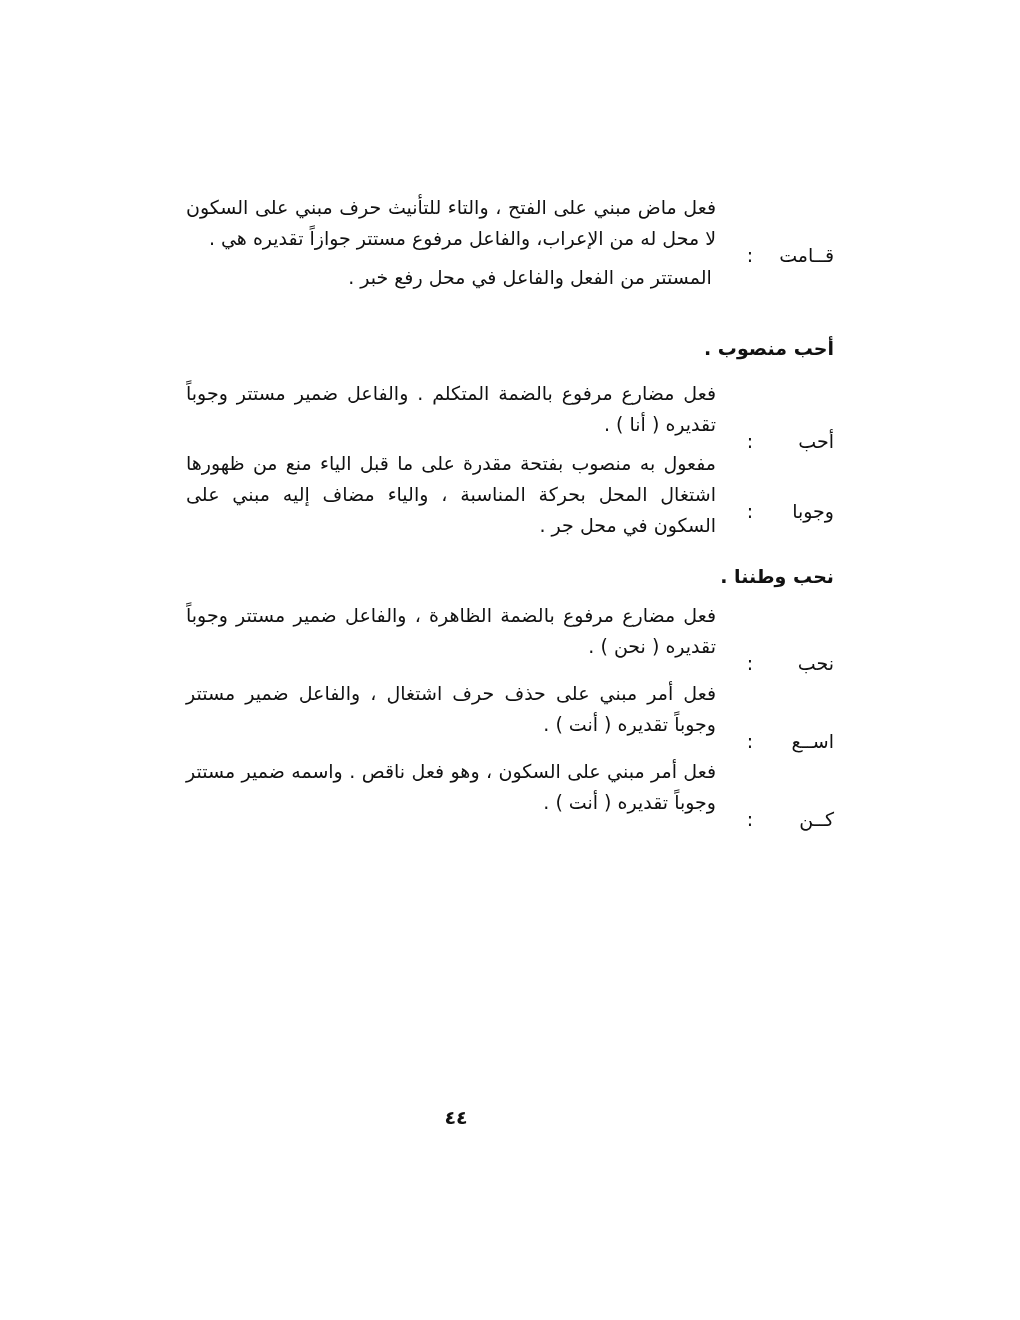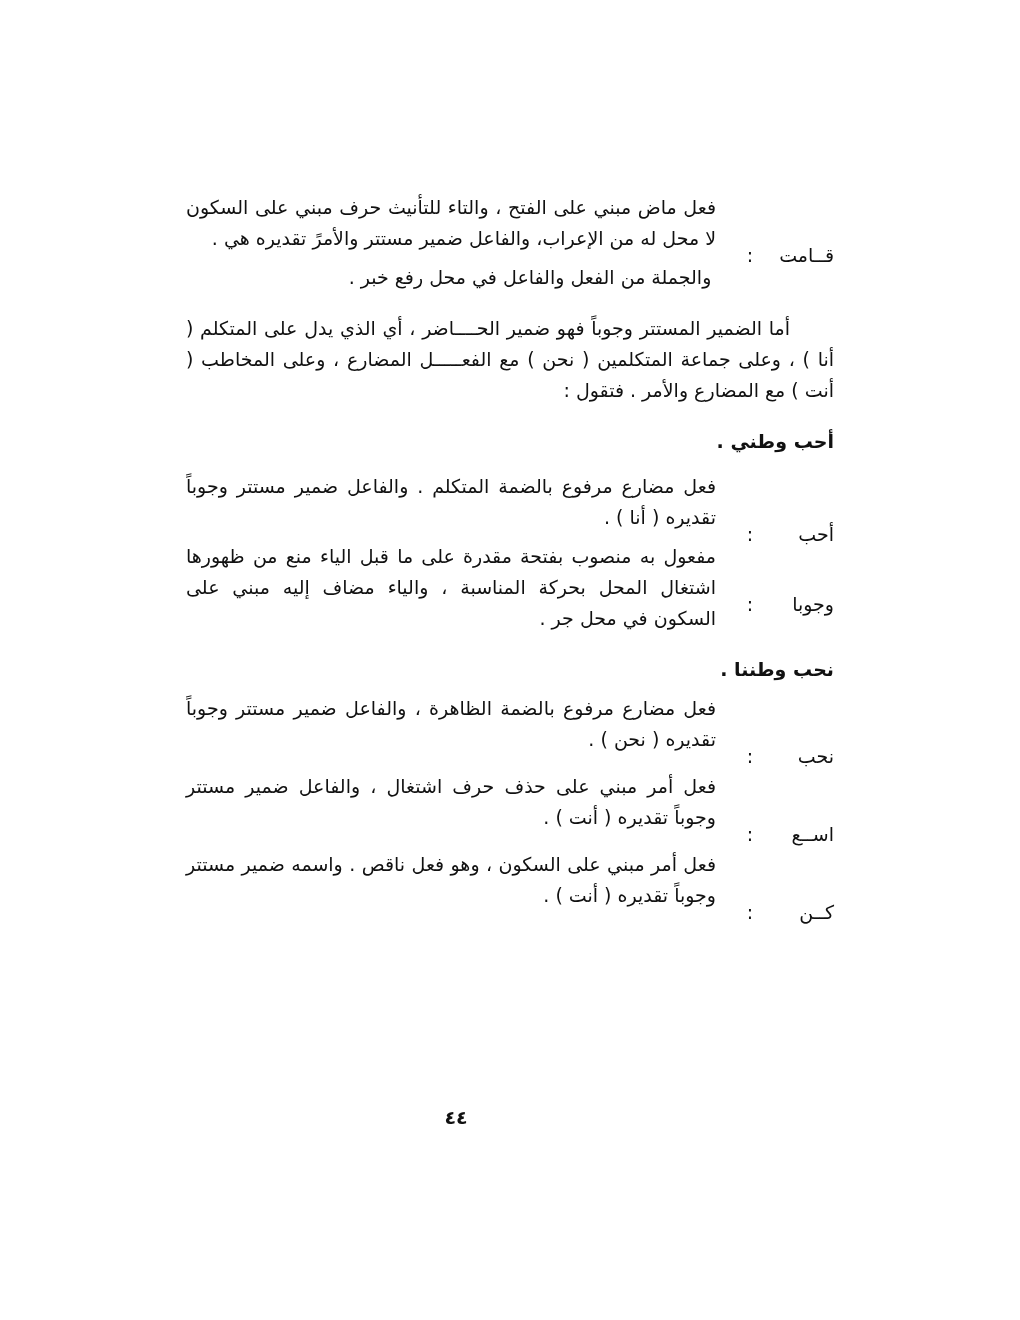--- a/index.html
+++ b/index.html
@@ -81,34 +81,33 @@
       direction: rtl;
     }
   </style>
 </head>
 <body>
 
 <div class="page">
 
   <div class="hang">
     <span class="label"><span class="label-word">قــامت</span><span class="colon">:</span></span>
-    <p class="body-text para">فعل ماض مبني على الفتح ، والتاء للتأنيث حرف مبني على السكون لا محل له من الإعراب، والفاعل ضمير مستتر والأمرً تقديره هي .</p>
+    <p class="body-text para">فعل ماض مبني على الفتح ، والتاء للتأنيث حرف مبني على السكون لا محل له من الإعراب، والفاعل مرفوع مستتر جوازاً تقديره هي .</p>
   </div>
 
   <div class="gap-s"></div>
 
-  <p class="para center-line">والجملة من الفعل والفاعل في محل رفع خبر .</p>
+  <p class="para center-line">المستتر من الفعل والفاعل في محل رفع خبر .</p>
 
   <div class="gap-l"></div>
 
-  <p class="para indent-first">أما الضمير المستتر وجوباً فهو ضمير الحــــاضر ، أي الذي يدل على المتكلم ( أنا ) ، وعلى جماعة المتكلمين ( نحن ) مع الفعـــــل المضارع ، وعلى المخاطب ( أنت ) مع المضارع والأمر . فتقول :</p>
 
   <div class="gap-l"></div>
 
-  <p class="example">أحب وطني .</p>
+  <p class="example">أحب منصوب .</p>
 
   <div class="gap-m"></div>
 
   <div class="hang">
     <span class="label"><span class="label-word">أحب</span><span class="colon">:</span></span>
     <p class="body-text para">فعل مضارع مرفوع بالضمة المتكلم . والفاعل ضمير مستتر وجوباً تقديره ( أنا ) .</p>
   </div>
 
   <div class="gap-s"></div>
 

